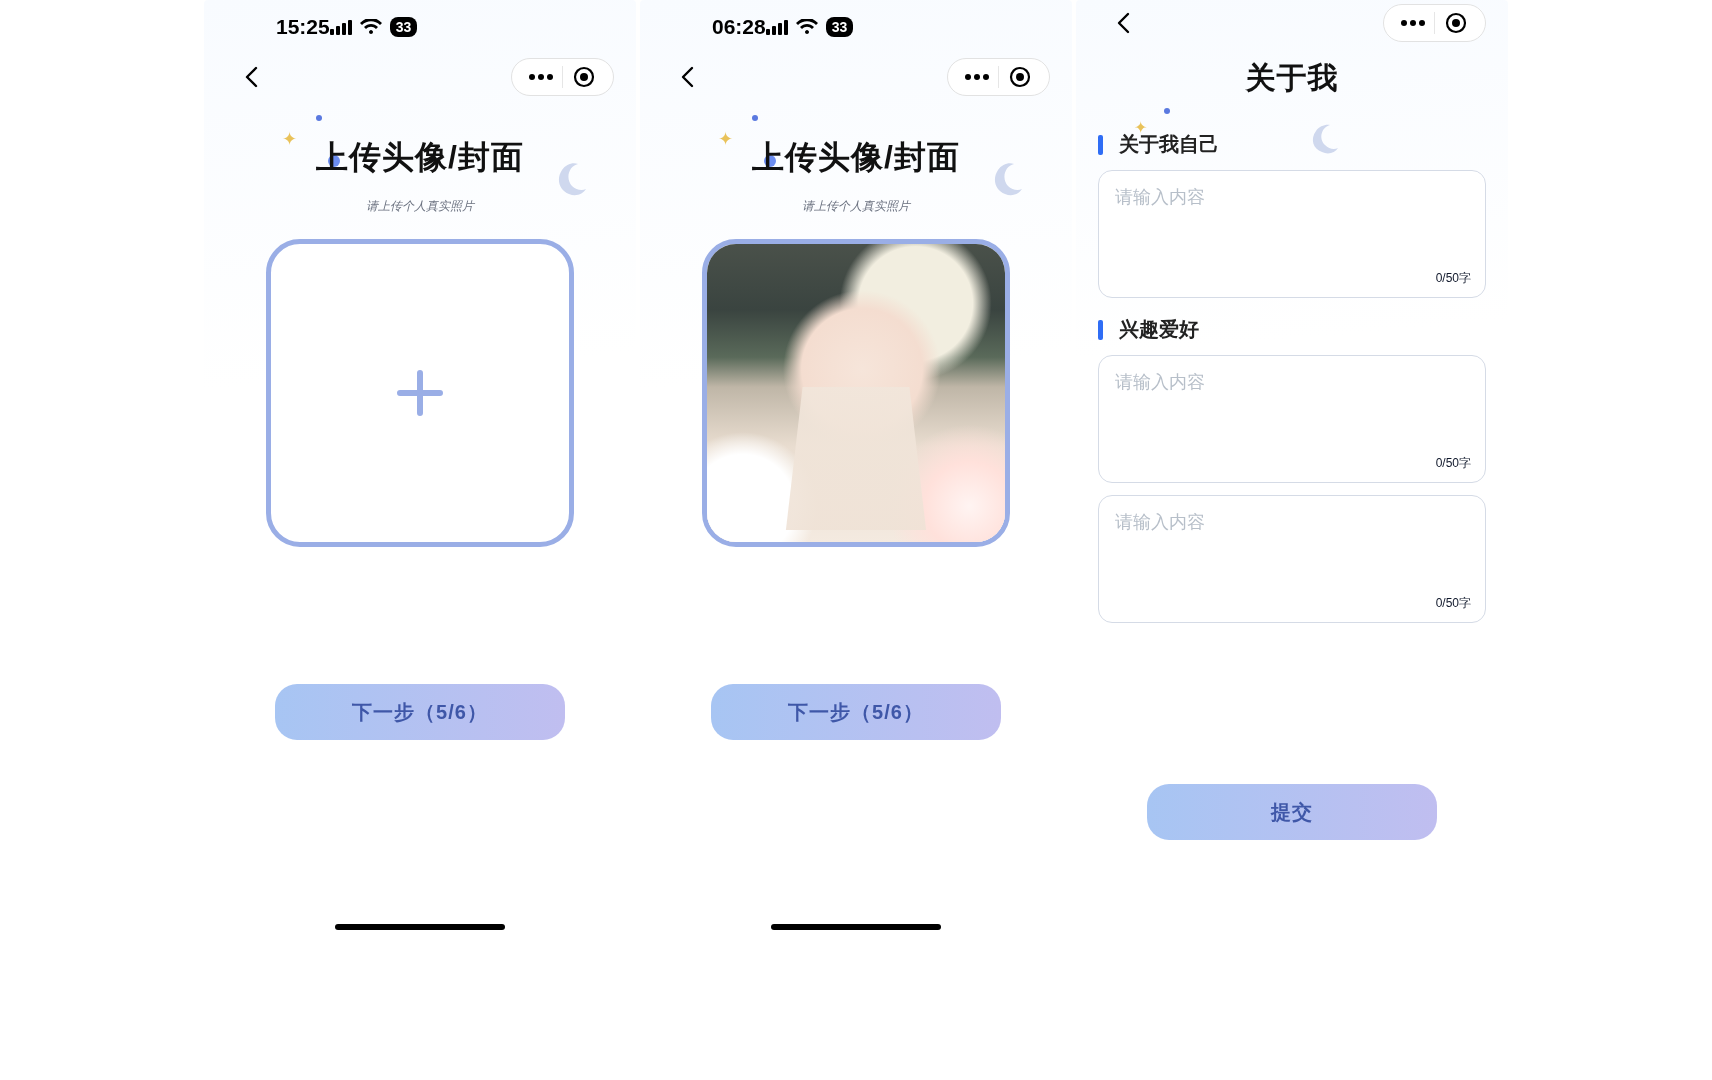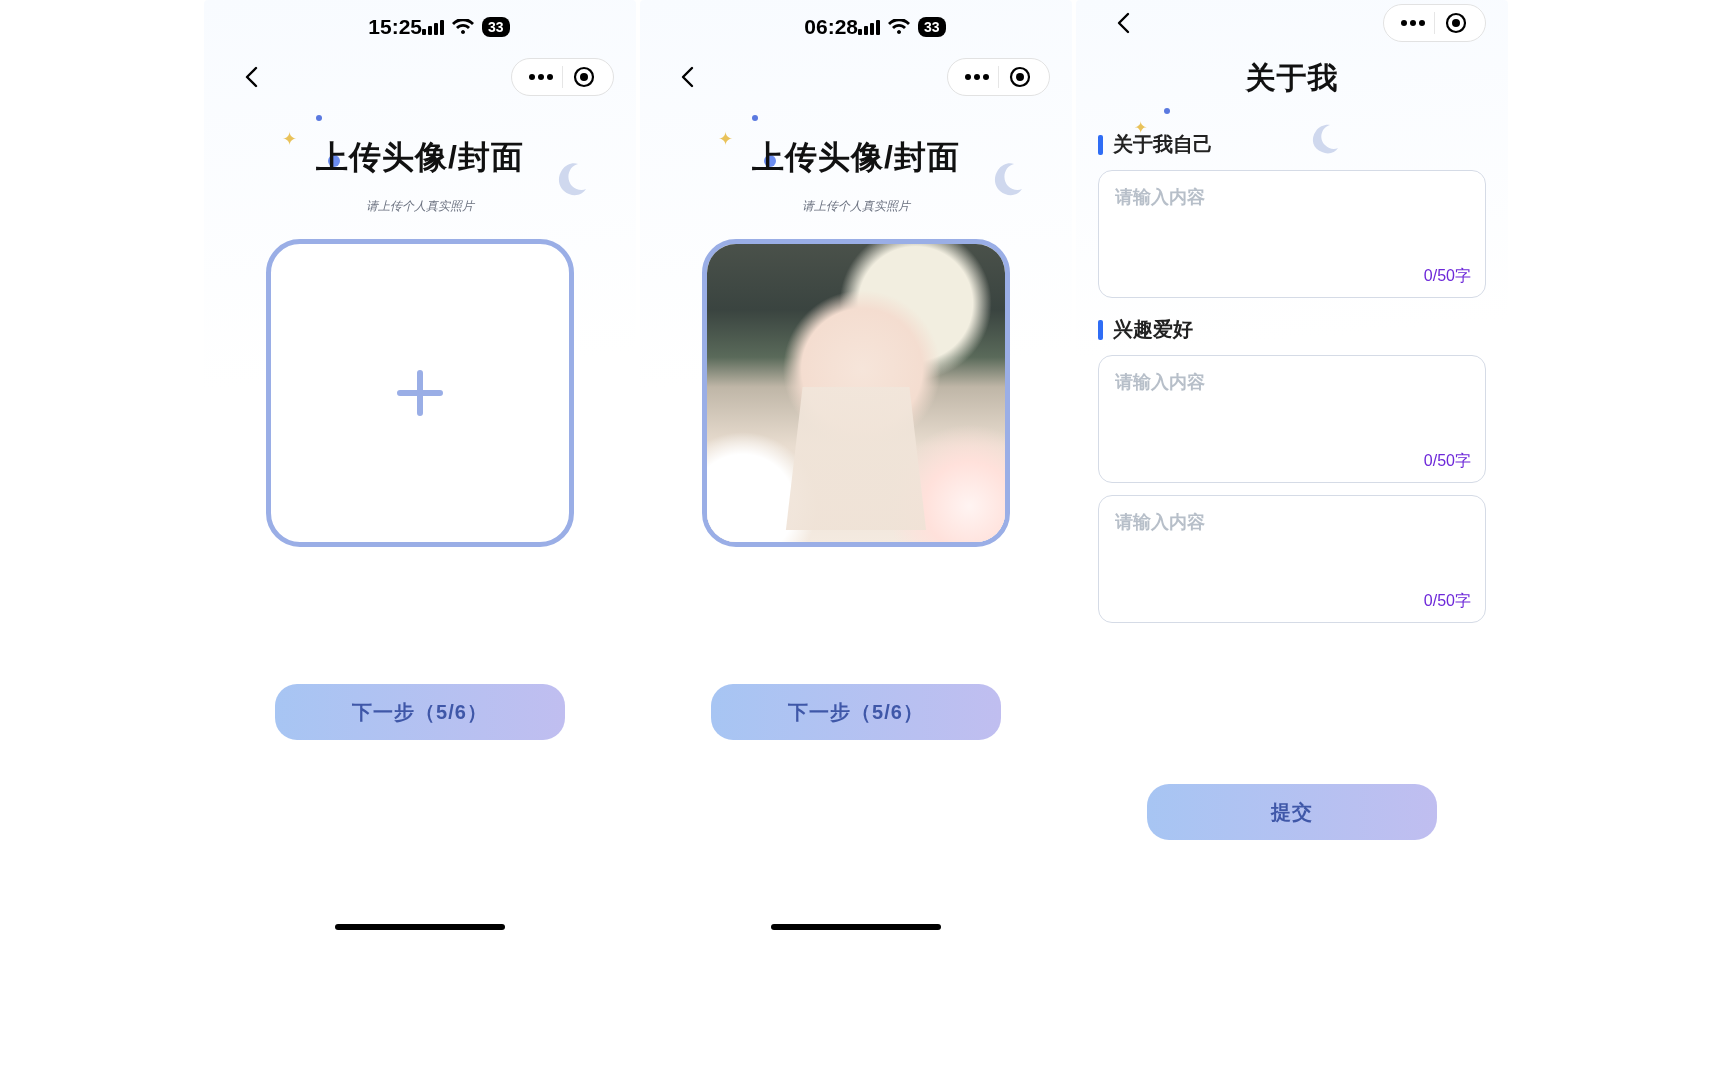--- a/index.html
+++ b/index.html
@@ -14,21 +14,21 @@
     .phone {
       width: 432px; height: 940px;
       background: linear-gradient(175deg, #f8fbff 0%, #ffffff 40%);
       position: relative; overflow: hidden;
       border-radius: 4px;
     }
     .phone.short { height: 860px; }
 
     
     .statusbar {
-      height: 54px; display: flex; align-items: center; justify-content: center;
+      height: 54px; display: flex; align-items: center; justify-content: flex-start;
       padding: 0 34px 0 72px; font-weight: 600; font-size: 21px;
     }
     .sb-right { display: flex; align-items: center; gap: 8px; }
     .sb-bars { display: inline-flex; align-items: flex-end; gap: 2px; }
     .sb-bars i { display: block; width: 4px; background: #000; border-radius: 1px; }
     .sb-bars i:nth-child(1){height:6px;} .sb-bars i:nth-child(2){height:9px;}
     .sb-bars i:nth-child(3){height:12px;} .sb-bars i:nth-child(4){height:15px;}
     .sb-wifi svg{display:block;}
     .sb-batt {
       display: inline-flex; align-items: center; background: #000; color: #fff;
@@ -99,32 +99,32 @@
     .cta.pos-about { bottom: 20px; }
 
     
     .home-ind {
       position:absolute; bottom: 10px; left:50%; transform:translateX(-50%);
       width: 170px; height: 6px; border-radius: 4px; background:#000;
     }
 
     
     .form { padding: 14px 22px 0; }
-    .sec-title { display:flex; align-items:center; gap:10px; font-size:20px; font-weight:700; color:#222; margin-top: 18px; }
+    .sec-title { display:flex; align-items:center; gap:16px; font-size:20px; font-weight:700; color:#222; margin-top: 18px; }
     .sec-title .bar { width:5px; height:20px; background:#2f6df5; border-radius:2px; display:inline-block; }
     .txtbox {
       margin-top: 12px; border:1px solid #d5dbe6; border-radius:14px; background:#fff;
       padding: 14px 16px 10px; position:relative; height: 128px;
     }
     .txtbox textarea {
       width:100%; height: 78px; border:none; outline:none; resize:none;
-      font-size:18px; color:#4d7c0f; background:transparent;font-weight:bold;
+      font-size:18px; color:#4d7c0f; background:transparent;
     }
     .txtbox textarea::placeholder { color:#b7bfc9; }
-    .counter { position:absolute; right:14px; bottom:10px; color:#6d28d9; font-size:16px; }
+    .counter { position:absolute; right:14px; bottom:10px; color:#0f172a; font-size:12px; }
   </style>
 </head>
 <body>
 
 <div class="phone">
   <div class="statusbar">
     <span>15:25</span>
     <span class="sb-right">
       <span class="sb-bars">
           <i></i>

